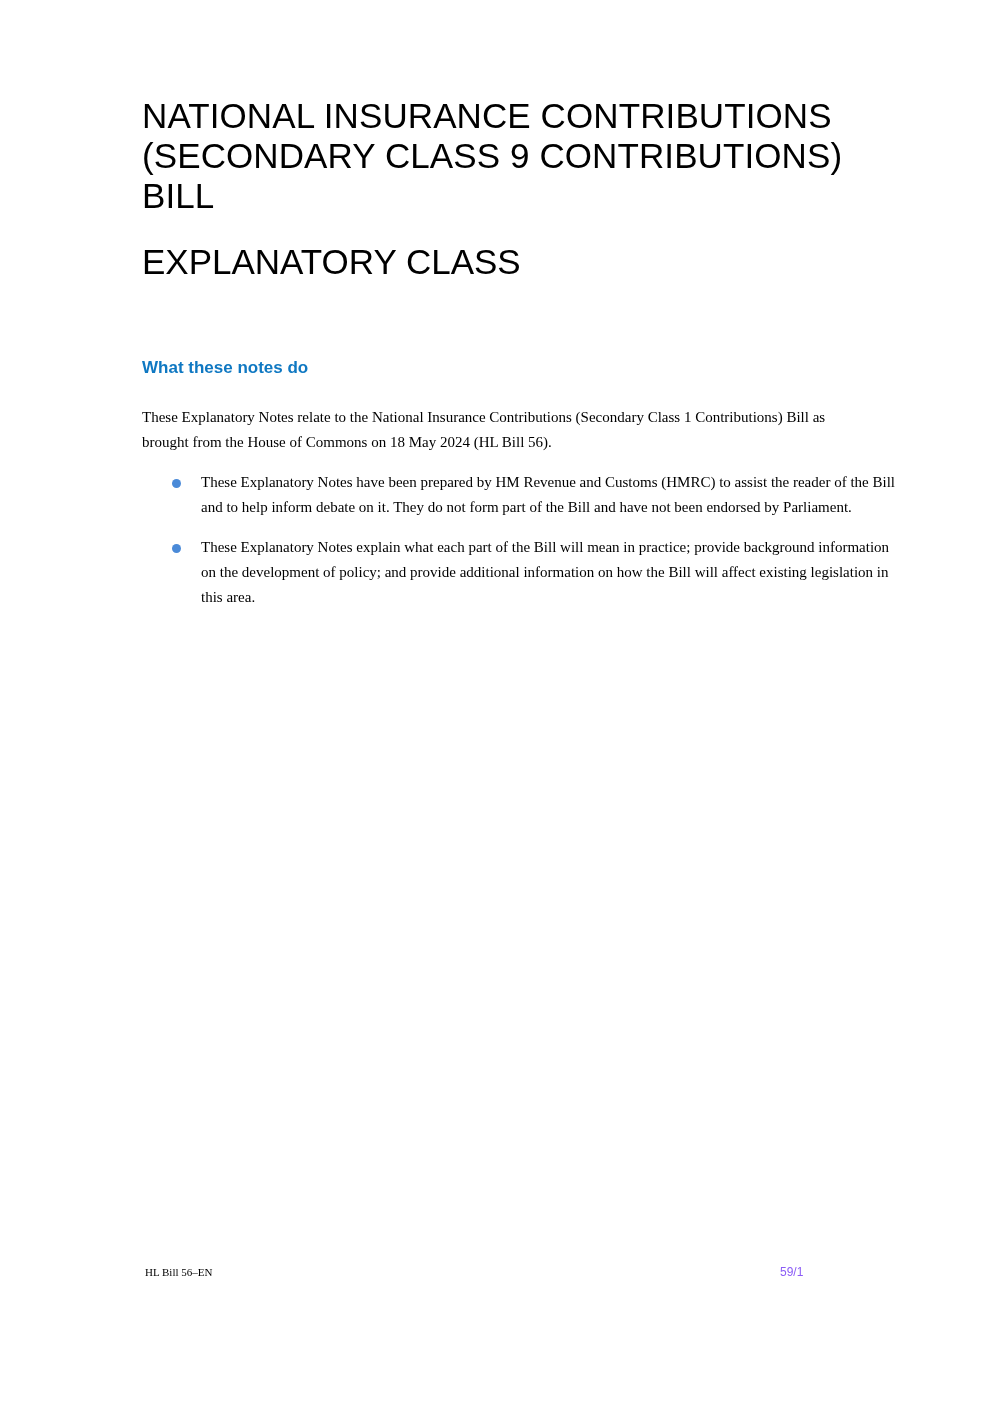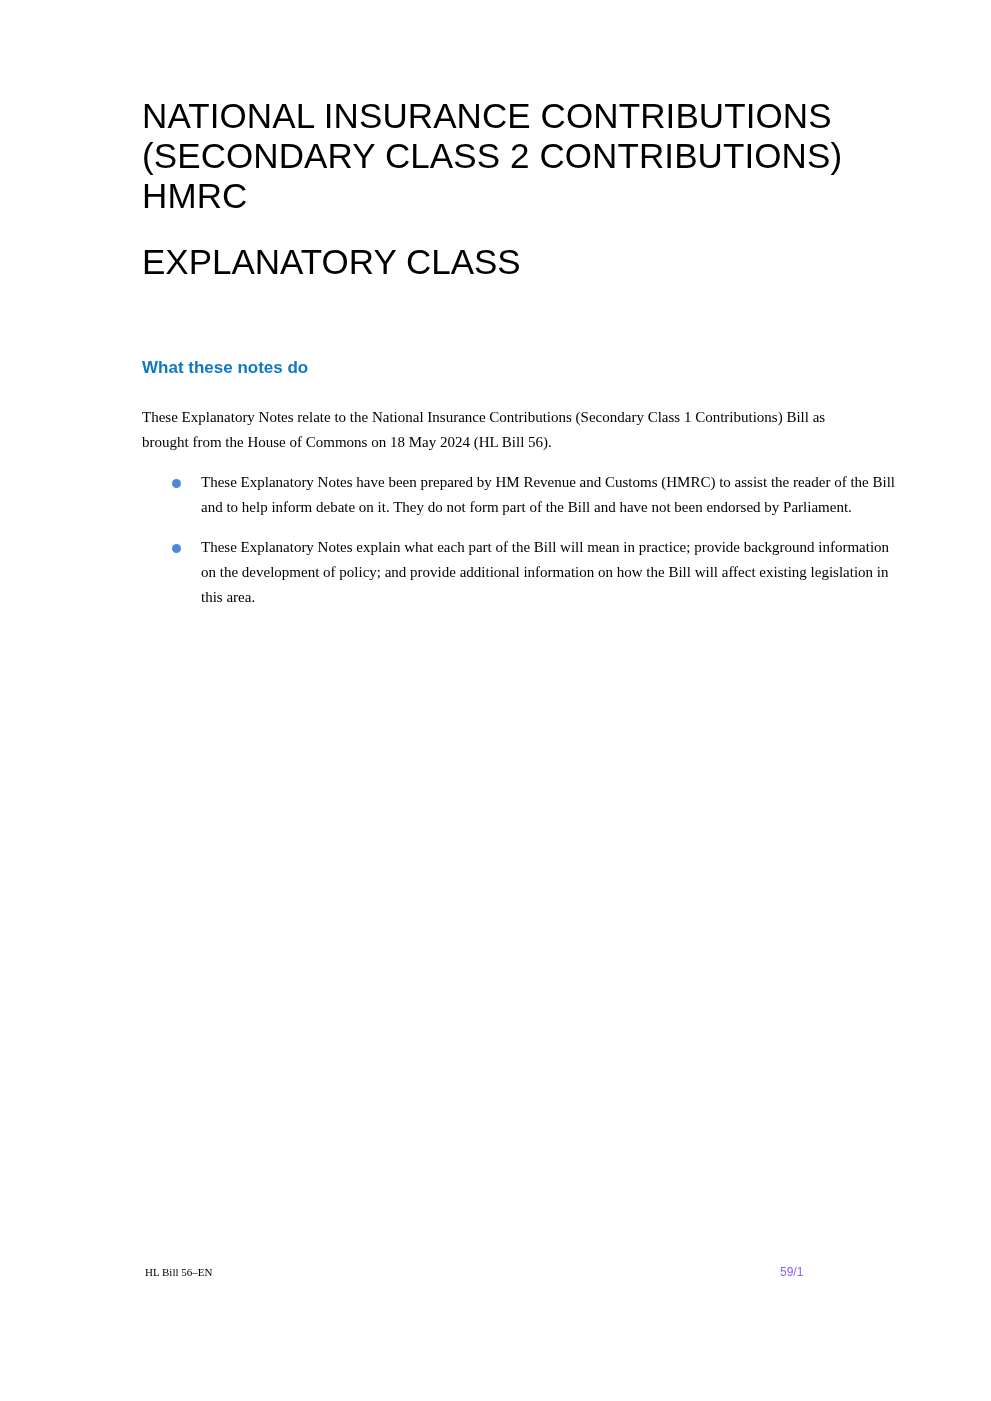--- a/index.html
+++ b/index.html
@@ -112,22 +112,22 @@
       color: #8b5cf6;
     }
   </style>
 </head>
 <body>
 
 <div class="page">
 
   <h1 class="title">
     <span>NATIONAL INSURANCE CONTRIBUTIONS</span><br>
-    <span>(SECONDARY CLASS 2 CONTRIBUTIONS)</span><br>
-    <span>HMRC</span>
+    <span>(SECONDARY CLASS 9 CONTRIBUTIONS)</span><br>
+    <span>BILL</span>
   </h1>
 
   <h2 class="subtitle">EXPLANATORY CLASS</h2>
 
   <h3 class="section-heading">What these notes do</h3>
 
   <p class="intro">These Explanatory Notes relate to the National Insurance Contributions (Secondary Class 1 Contributions) Bill as brought from the House of Commons on 18 May 2024 (HL Bill 56).</p>
 
   <ul class="bullets">
     <li class="bullet-item">

